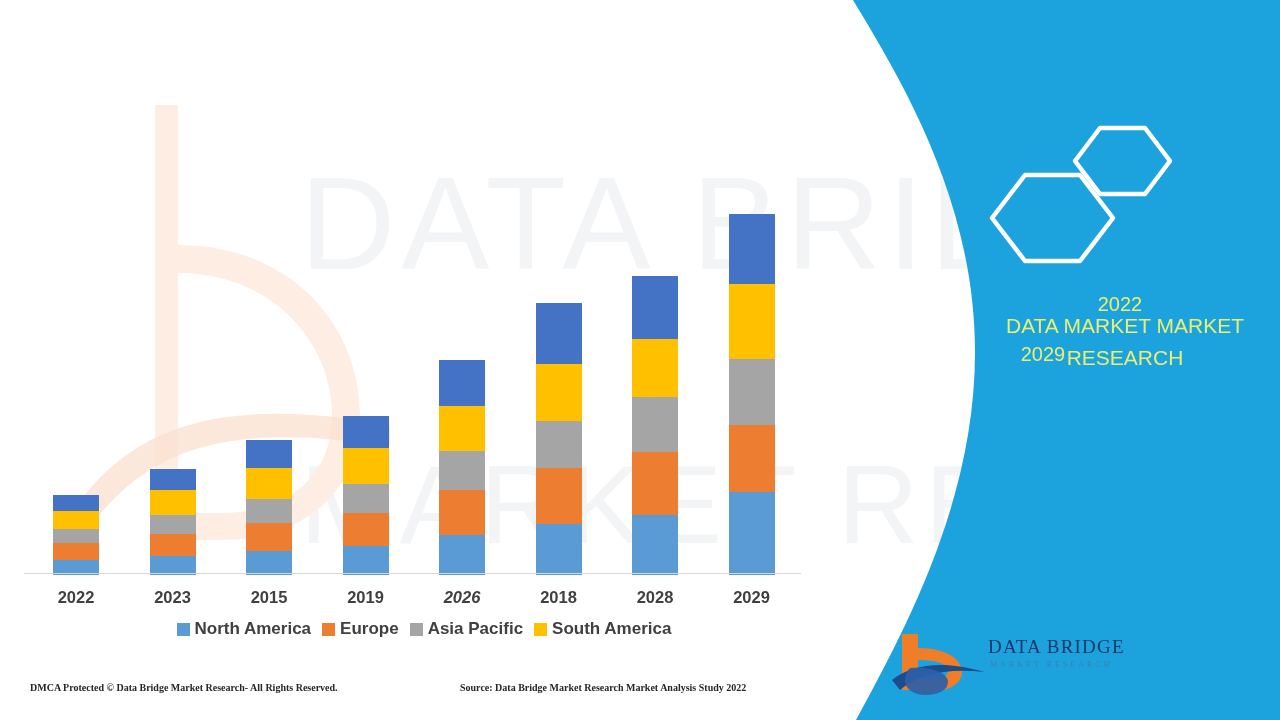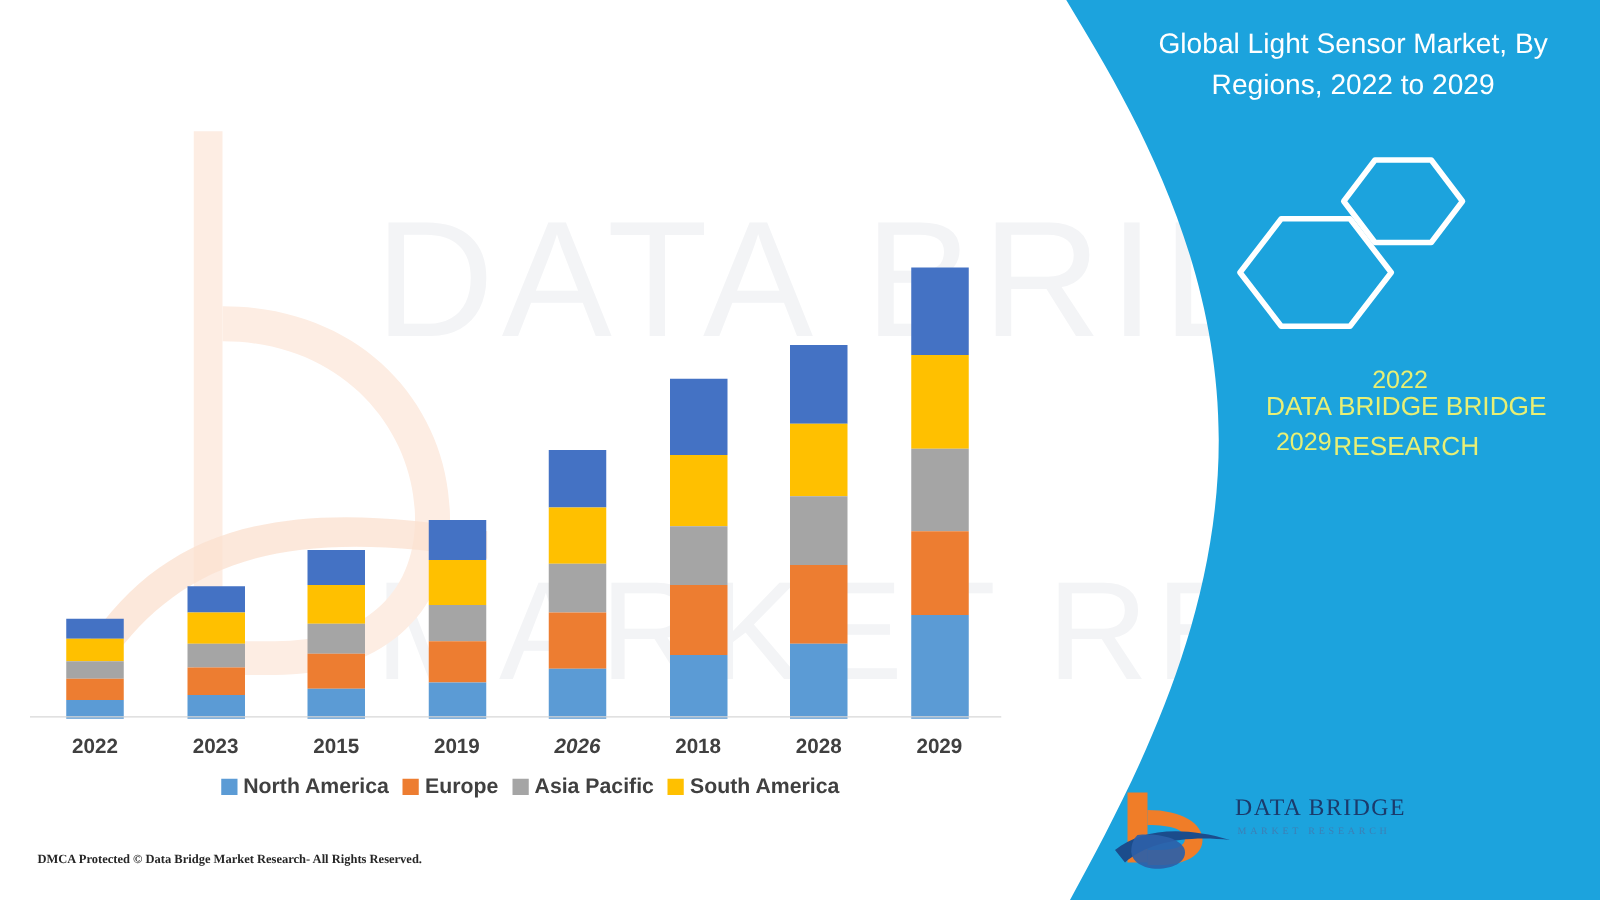--- a/index.html
+++ b/index.html
@@ -210,42 +210,42 @@
         <span class="leg-lb">Asia Pacific</span>
       </div>
       <div class="leg-item">
         <span class="leg-sw" style="background: rgb(255, 192, 0);"></span>
         <span class="leg-lb">South America</span>
       </div>
     </div>
 
   <div id="footer">
     <div class="foot-txt" id="foot-dmca">DMCA Protected © Data Bridge Market Research- All Rights Reserved.</div>
+    <div class="foot-txt" id="foot-source">Source: Data Bridge Market Research Market Analysis Study 2022</div>
   </div>
 
   <div id="blue-panel">
     <svg width="1280" height="720" viewBox="0 0 1280 720" xmlns="http://www.w3.org/2000/svg">
       <path id="panel-shape" d="M853 0 L1280 0 L1280 720 L856 720
                C906 628 975 500 975 352
                C975 200 900 78 853 0 Z" fill="#1CA3DD"></path>
     </svg>
   </div>
 
-  <div id="panel-title">Global Light Sensor Market, By Regions, 2022 to 2029</div>
 
   <div id="hex-wrap">
     <svg width="220" height="180" viewBox="0 0 220 180" xmlns="http://www.w3.org/2000/svg">
       <polygon points="12,75 45,32 100,32 133,75 100,118 45,118" transform="translate(0,18)" fill="none" stroke="#ffffff" stroke-width="4.5" stroke-linejoin="round"></polygon>
       <polygon points="95,48 120,15 165,15 190,48 165,81 120,81" transform="translate(0,-12)" fill="none" stroke="#ffffff" stroke-width="4.5" stroke-linejoin="round"></polygon>
     </svg>
     <div class="hex-lbl" id="hex2022-lbl">2022</div>
     <div class="hex-lbl" id="hex2029-lbl">2029</div>
   </div>
 
-  <div id="brand-name">DATA BRIDGE BRIDGE RESEARCH</div>
+  <div id="brand-name">DATA MARKET MARKET RESEARCH</div>
 
   <div id="logo-block">
     <svg width="100" height="70" viewBox="0 0 100 70" xmlns="http://www.w3.org/2000/svg">
       <path d="M14 6 L30 6 L30 62 L14 62 Z" fill="#F07D28"></path>
       <path d="M30 20 C58 20 74 31 74 44 C74 56 60 64 40 64 L30 64 L30 52 L40 52
                C52 52 60 49 60 43 C60 36 50 32 30 32 Z" fill="#F07D28"></path>
       <path d="M4 52 C24 36 56 32 96 44 C60 40 30 46 12 62 Z" fill="#1B4C8C"></path>
       <path d="M22 40 C44 38 60 45 60 54 C60 62 50 67 38 67 C26 67 17 61 17 53
                C17 47 19 43 22 40 Z" fill="#2C5FA8" opacity="0.92"></path>
     </svg>

